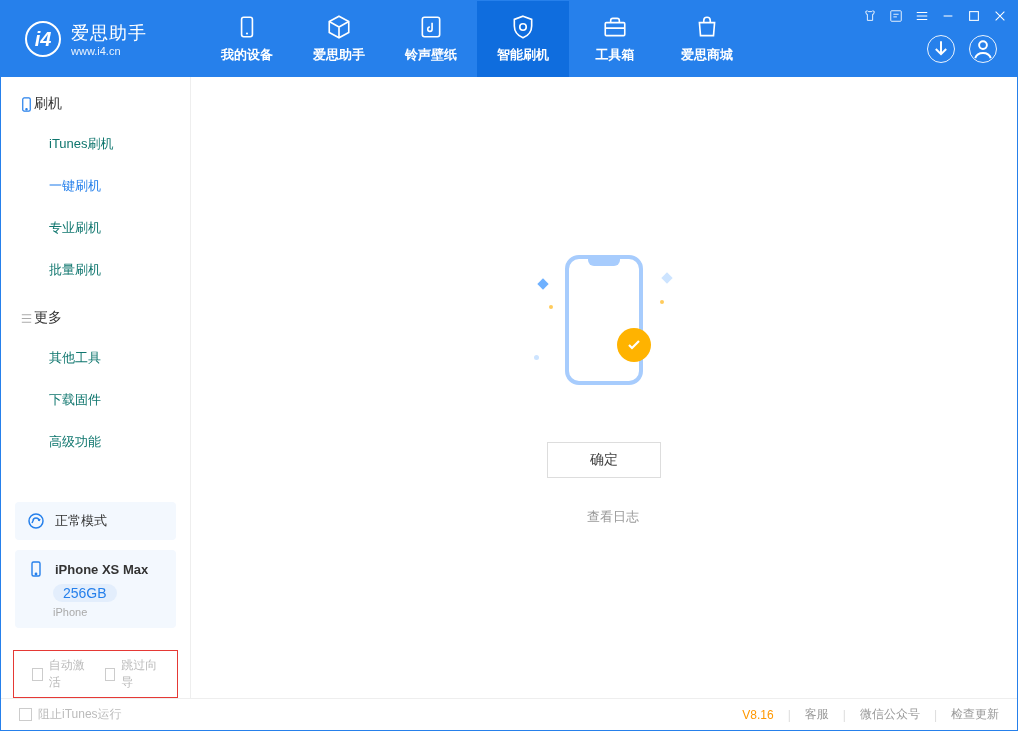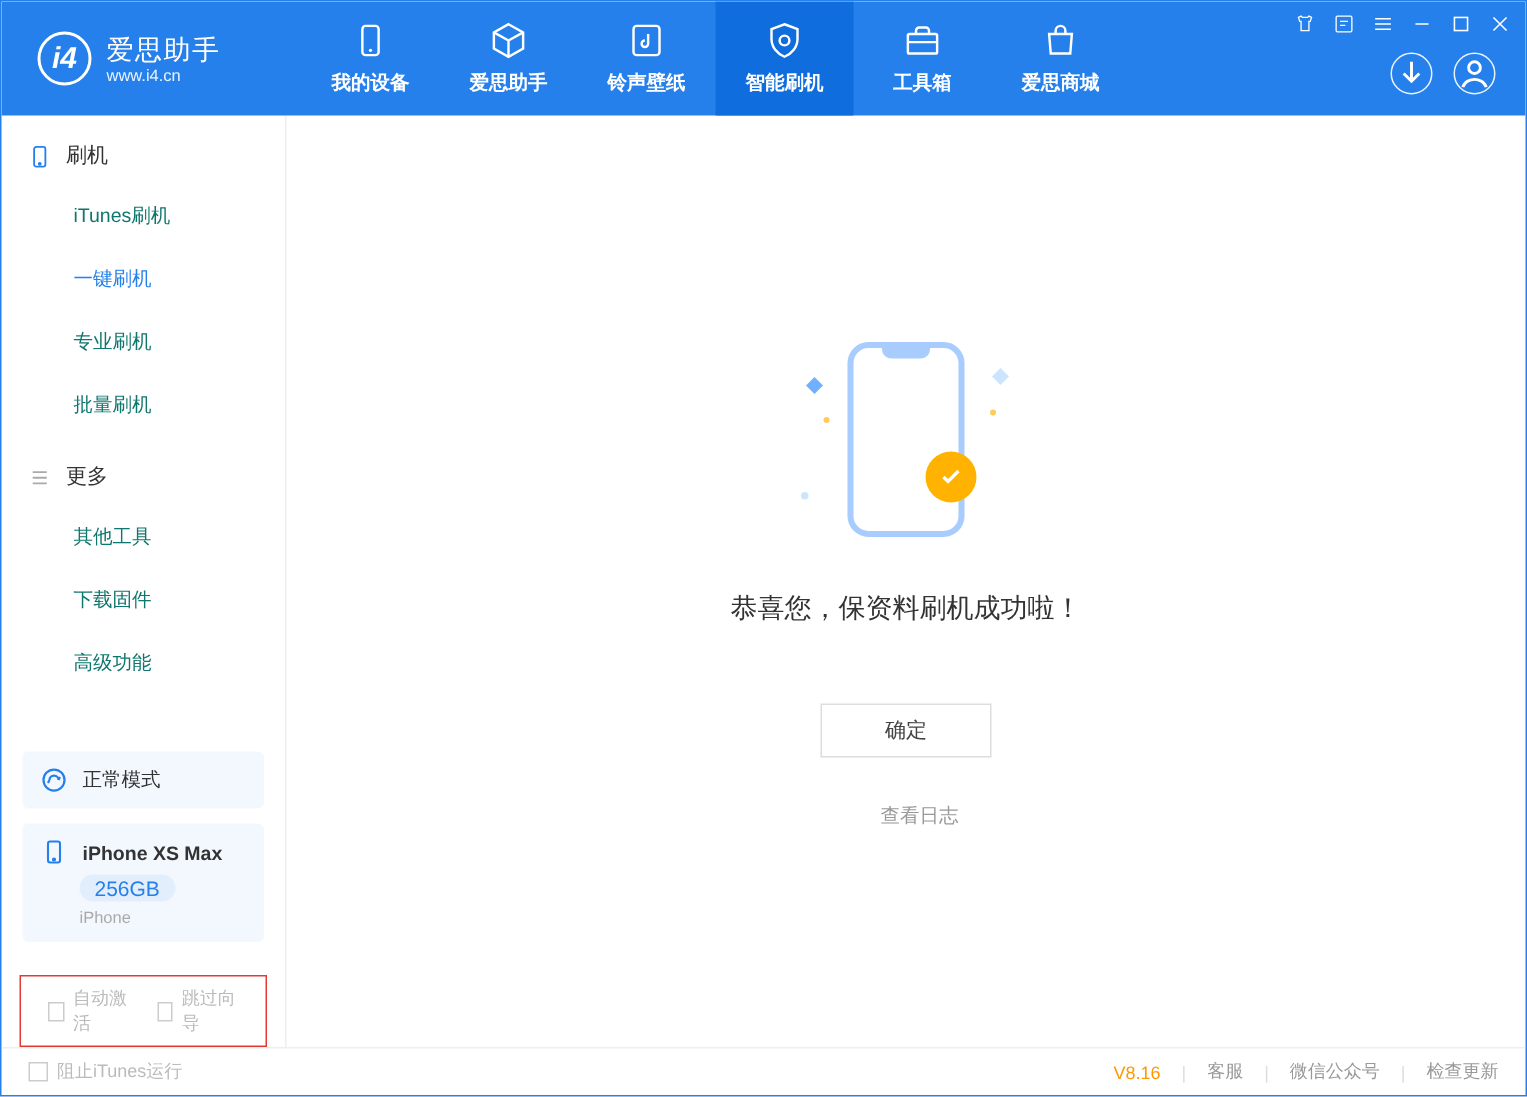--- a/index.html
+++ b/index.html
@@ -21,21 +21,21 @@
 
 .window-controls { position: absolute; right: 10px; top: 8px; display: flex; gap: 12px; align-items: center; }
 .window-controls .wc { width: 14px; height: 14px; cursor: pointer; display: flex; align-items: center; justify-content: center; color: #fff; }
 .header-actions { position: absolute; right: 20px; bottom: 14px; display: flex; gap: 14px; }
 .ha-btn { width: 28px; height: 28px; border: 1.5px solid rgba(255,255,255,0.9); border-radius: 50%; display: flex; align-items: center; justify-content: center; cursor: pointer; }
 .ha-btn svg { stroke: #fff; fill: none; }
 
 
 .body { flex: 1; display: flex; overflow: hidden; }
 .sidebar { width: 190px; border-right: 1px solid #eee; display: flex; flex-direction: column; }
-.side-section-header { display: flex; align-items: center; gap: 10px; padding: 18px 18px 10px 18px; color: #333; font-size: 14px; }
+.side-section-header { display: flex; align-items: center; padding: 18px 18px 10px 18px; color: #333; font-size: 14px; }
 .side-section-header svg { width: 15px; height: 15px; }
 .side-item { padding: 12px 18px 12px 48px; font-size: 13px; color: #0f766e; cursor: pointer; }
 .side-item.active { color: #2680EB; }
 
 .sidebar-bottom { margin-top: auto; padding: 0 14px 14px 14px; }
 .mode-card { background: #F3F8FE; border-radius: 4px; padding: 10px 12px; display: flex; align-items: center; gap: 10px; margin-bottom: 10px; font-size: 13px; color: #333; }
 .mode-card svg { width: 18px; height: 18px; }
 .device-card { background: #F3F8FE; border-radius: 4px; padding: 10px 12px; }
 .device-row { display: flex; align-items: center; gap: 10px; }
 .device-name { font-size: 13px; font-weight: 600; color: #333; }
@@ -255,21 +255,20 @@
       <div class="sparkle s5"></div>
       <div class="phone-shape">
         <div class="phone-notch"></div>
       </div>
       <div class="check-badge">
         <svg viewBox="0 0 18 18" fill="none" stroke="#fff" stroke-width="2.2">
             <path d="M4 9l3 3 7-7"></path>
           </svg>
       </div>
     </div>
-    <div class="success-text">恭喜您，保资料刷机成功啦！</div>
     <button class="ok-btn">确定</button>
     <button class="log-link">查看日志</button>
   </div>
 </div>
 
 <div class="footer">
   <label class="cb">
     <span class="cb-box"></span>
     <span>阻止iTunes运行</span>
   </label>

